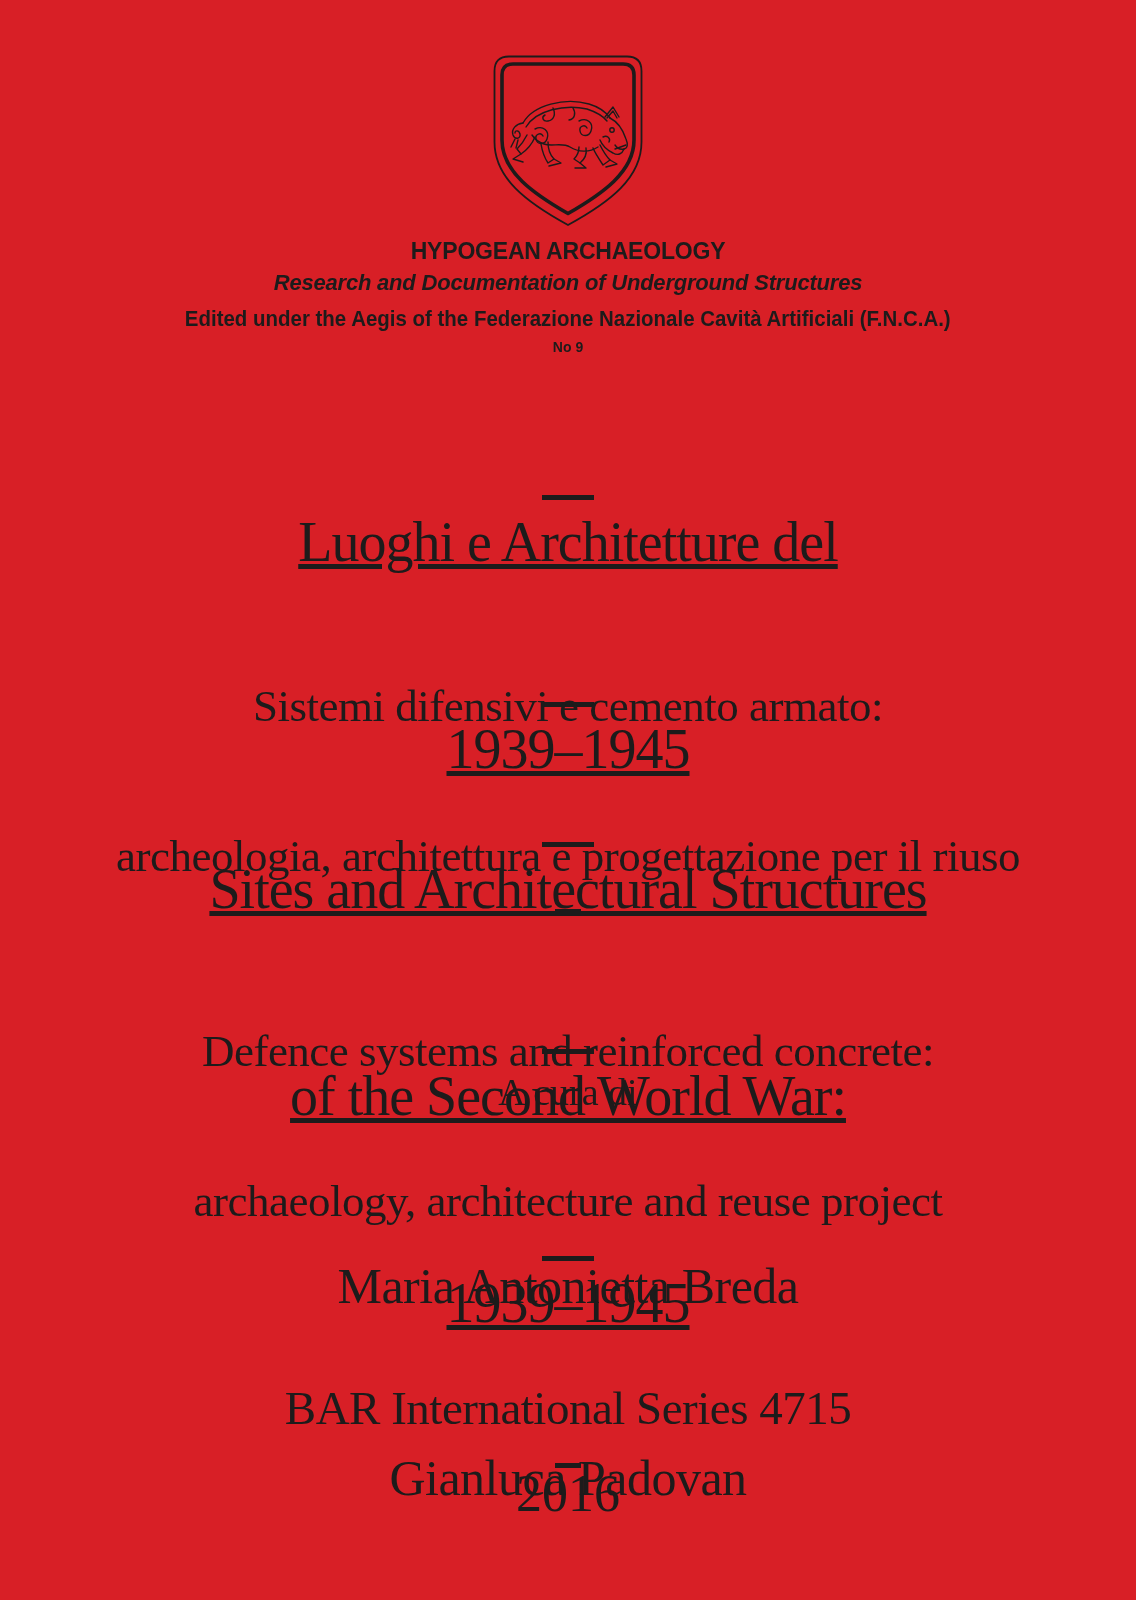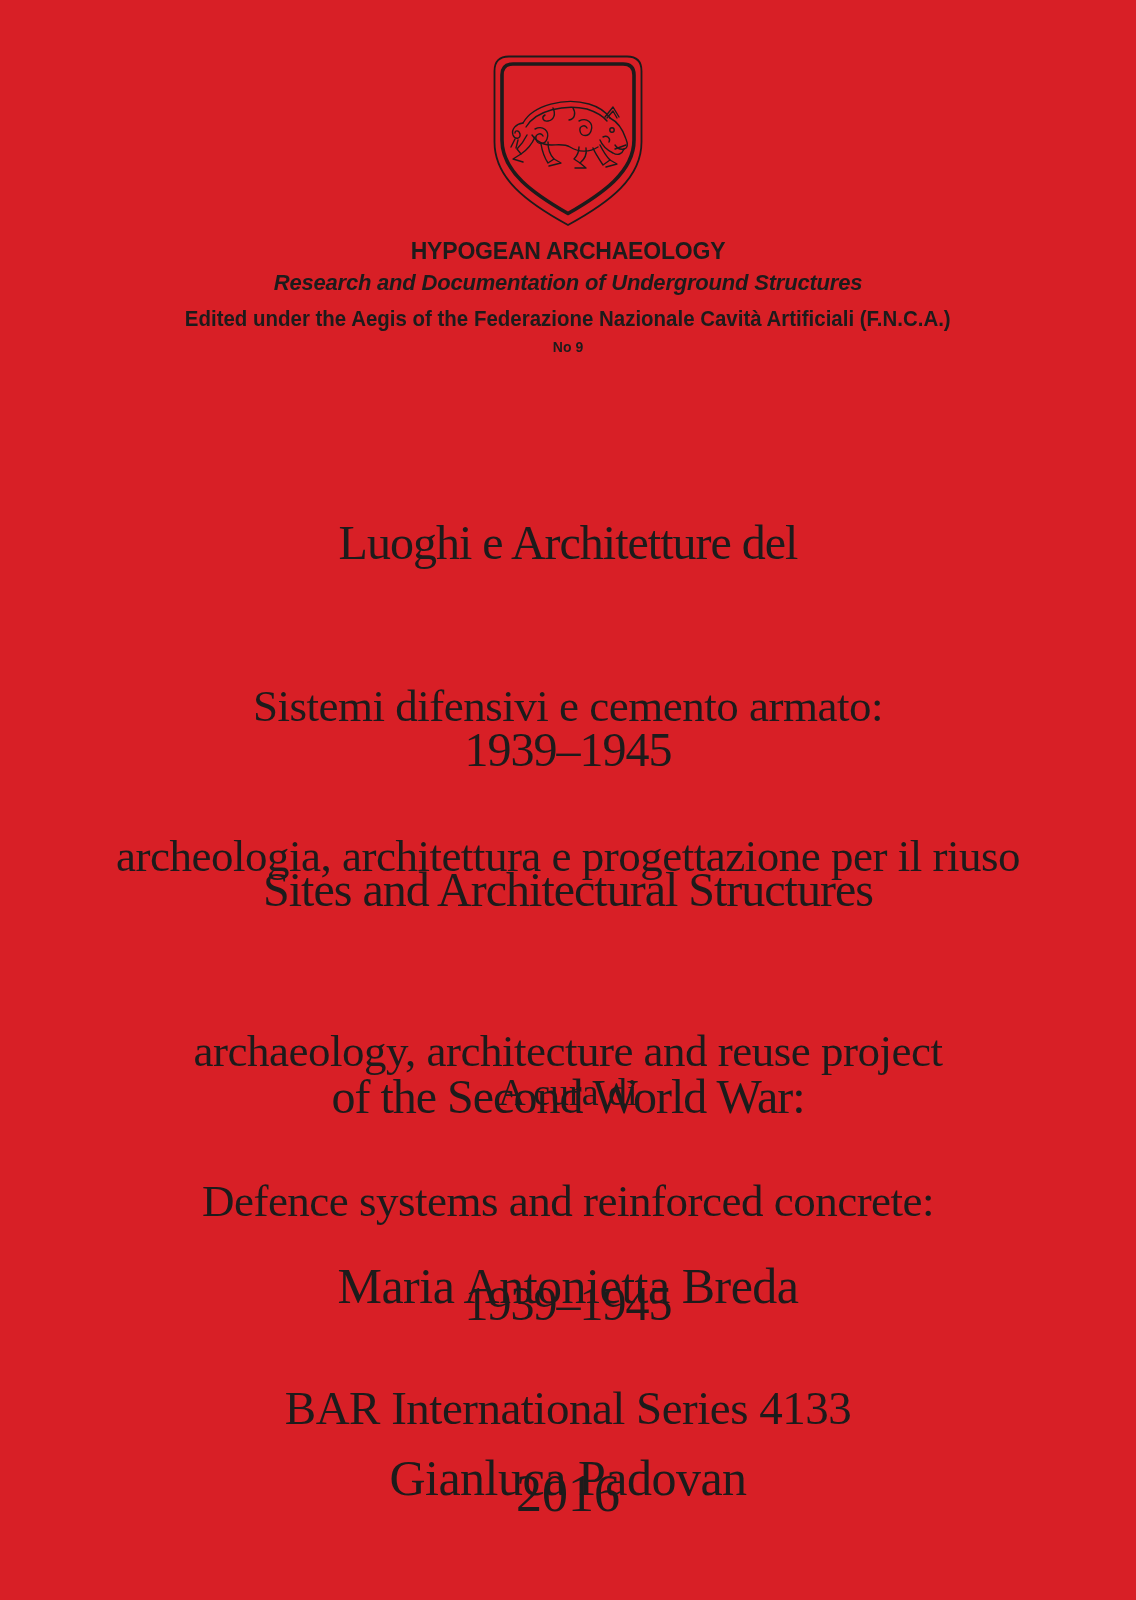--- a/index.html
+++ b/index.html
@@ -20,21 +20,21 @@
 
   
   .hdr{font-family:"Liberation Sans", sans-serif;font-weight:bold;}
   .hdr1{top:238px;font-size:23px;line-height:26px;letter-spacing:-0.2px;}
   .hdr2{top:270px;font-size:22px;line-height:25px;font-style:italic;letter-spacing:-0.2px;}
   .hdr3{top:306px;font-size:22px;line-height:25px;}
   .hdr3 .squeeze{display:inline-block;transform:scaleX(0.93);transform-origin:center;}
   .hdr4{top:335px;font-size:14px;line-height:25px;}
 
   
-  .title{font-size:48px;line-height:69px;letter-spacing:-1px;}
+  .title{font-size:56px;line-height:69px;letter-spacing:-1px;text-decoration:underline;}
   .title-it{top:370px;}
   .title-en{top:717px;}
   .subtitle{font-size:45px;line-height:50px;letter-spacing:-0.5px;}
   .subtitle-it{top:581px;}
   .subtitle-en{top:926px;}
 
   .acura{top:1070px;font-size:38px;line-height:44px;}
   .editors{top:1126px;font-size:50px;line-height:64px;letter-spacing:-0.5px;}
 
   .series{top:1383px;font-size:47px;line-height:50px;letter-spacing:-0.5px;}
@@ -102,26 +102,26 @@
     <div>Sistemi difensivi e cemento armato:</div>
     <div>archeologia, architettura e progettazione per il riuso</div>
   </div>
 
   <div class="block title title-en">
     <div>Sites and Architectural Structures</div>
     <div>of the Second World War:</div>
     <div>1939–1945</div>
   </div>
   <div class="block subtitle subtitle-en">
+    <div>Defence systems and reinforced concrete:</div>
     <div>archaeology, architecture and reuse project</div>
-    <div>Defence systems and reinforced concrete:</div>
   </div>
 
   <div class="block acura">A cura di</div>
   <div class="block editors">
     <div>Maria Antonietta Breda</div>
     <div>Gianluca Padovan</div>
   </div>
 
-  <div class="block series">BAR International Series 4133</div>
+  <div class="block series">BAR International Series 4715</div>
   <div class="block year">2016</div>
 
 </div>
 
 </body></html>

